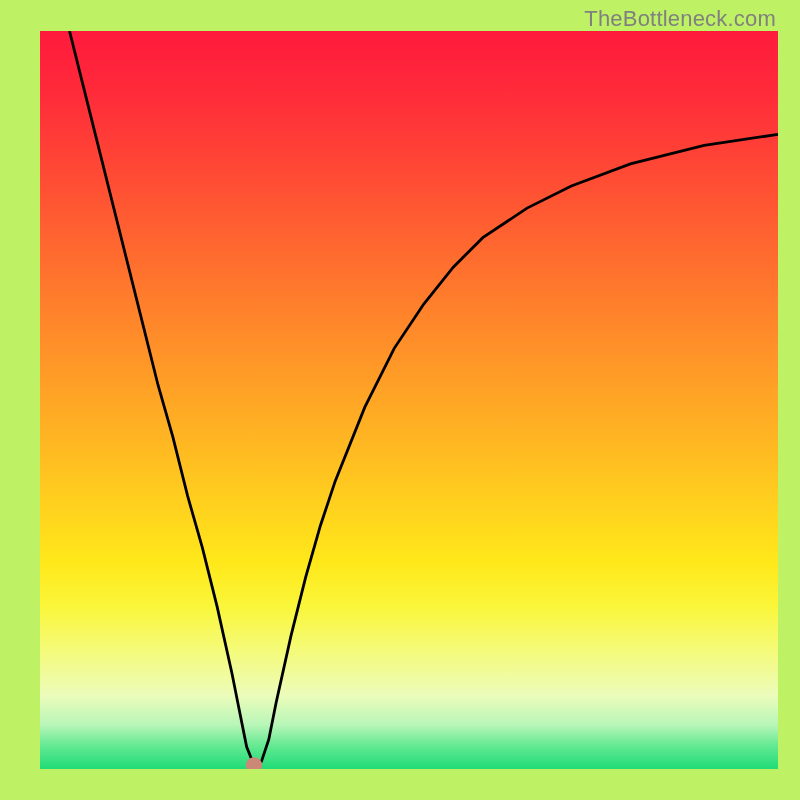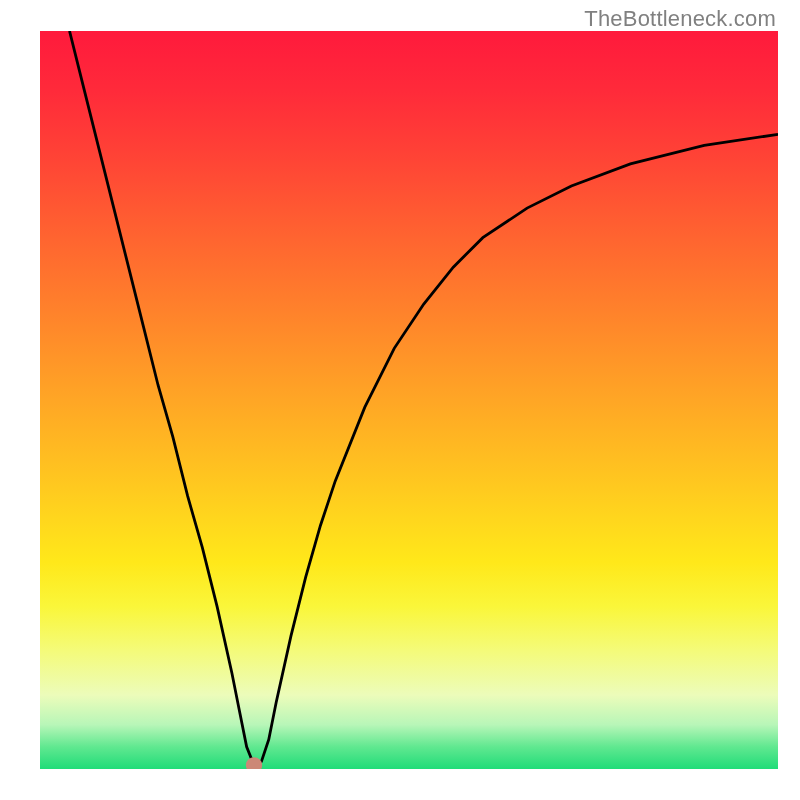--- a/index.html
+++ b/index.html
@@ -10,21 +10,21 @@
     overflow: hidden;
     background: #000;
     font-family: Arial, Helvetica, sans-serif;
   }
   .chart-frame {
     position: absolute;
     left: 0;
     top: 0;
     width: 800px;
     height: 800px;
-    background: #ffffff;
+    background: #bef264;
   }
   .plot-area {
     position: absolute;
     left: 40px;
     top: 31px;
     width: 738px;
     height: 738px;
     overflow: hidden;
   }
   .gradient-bg {

